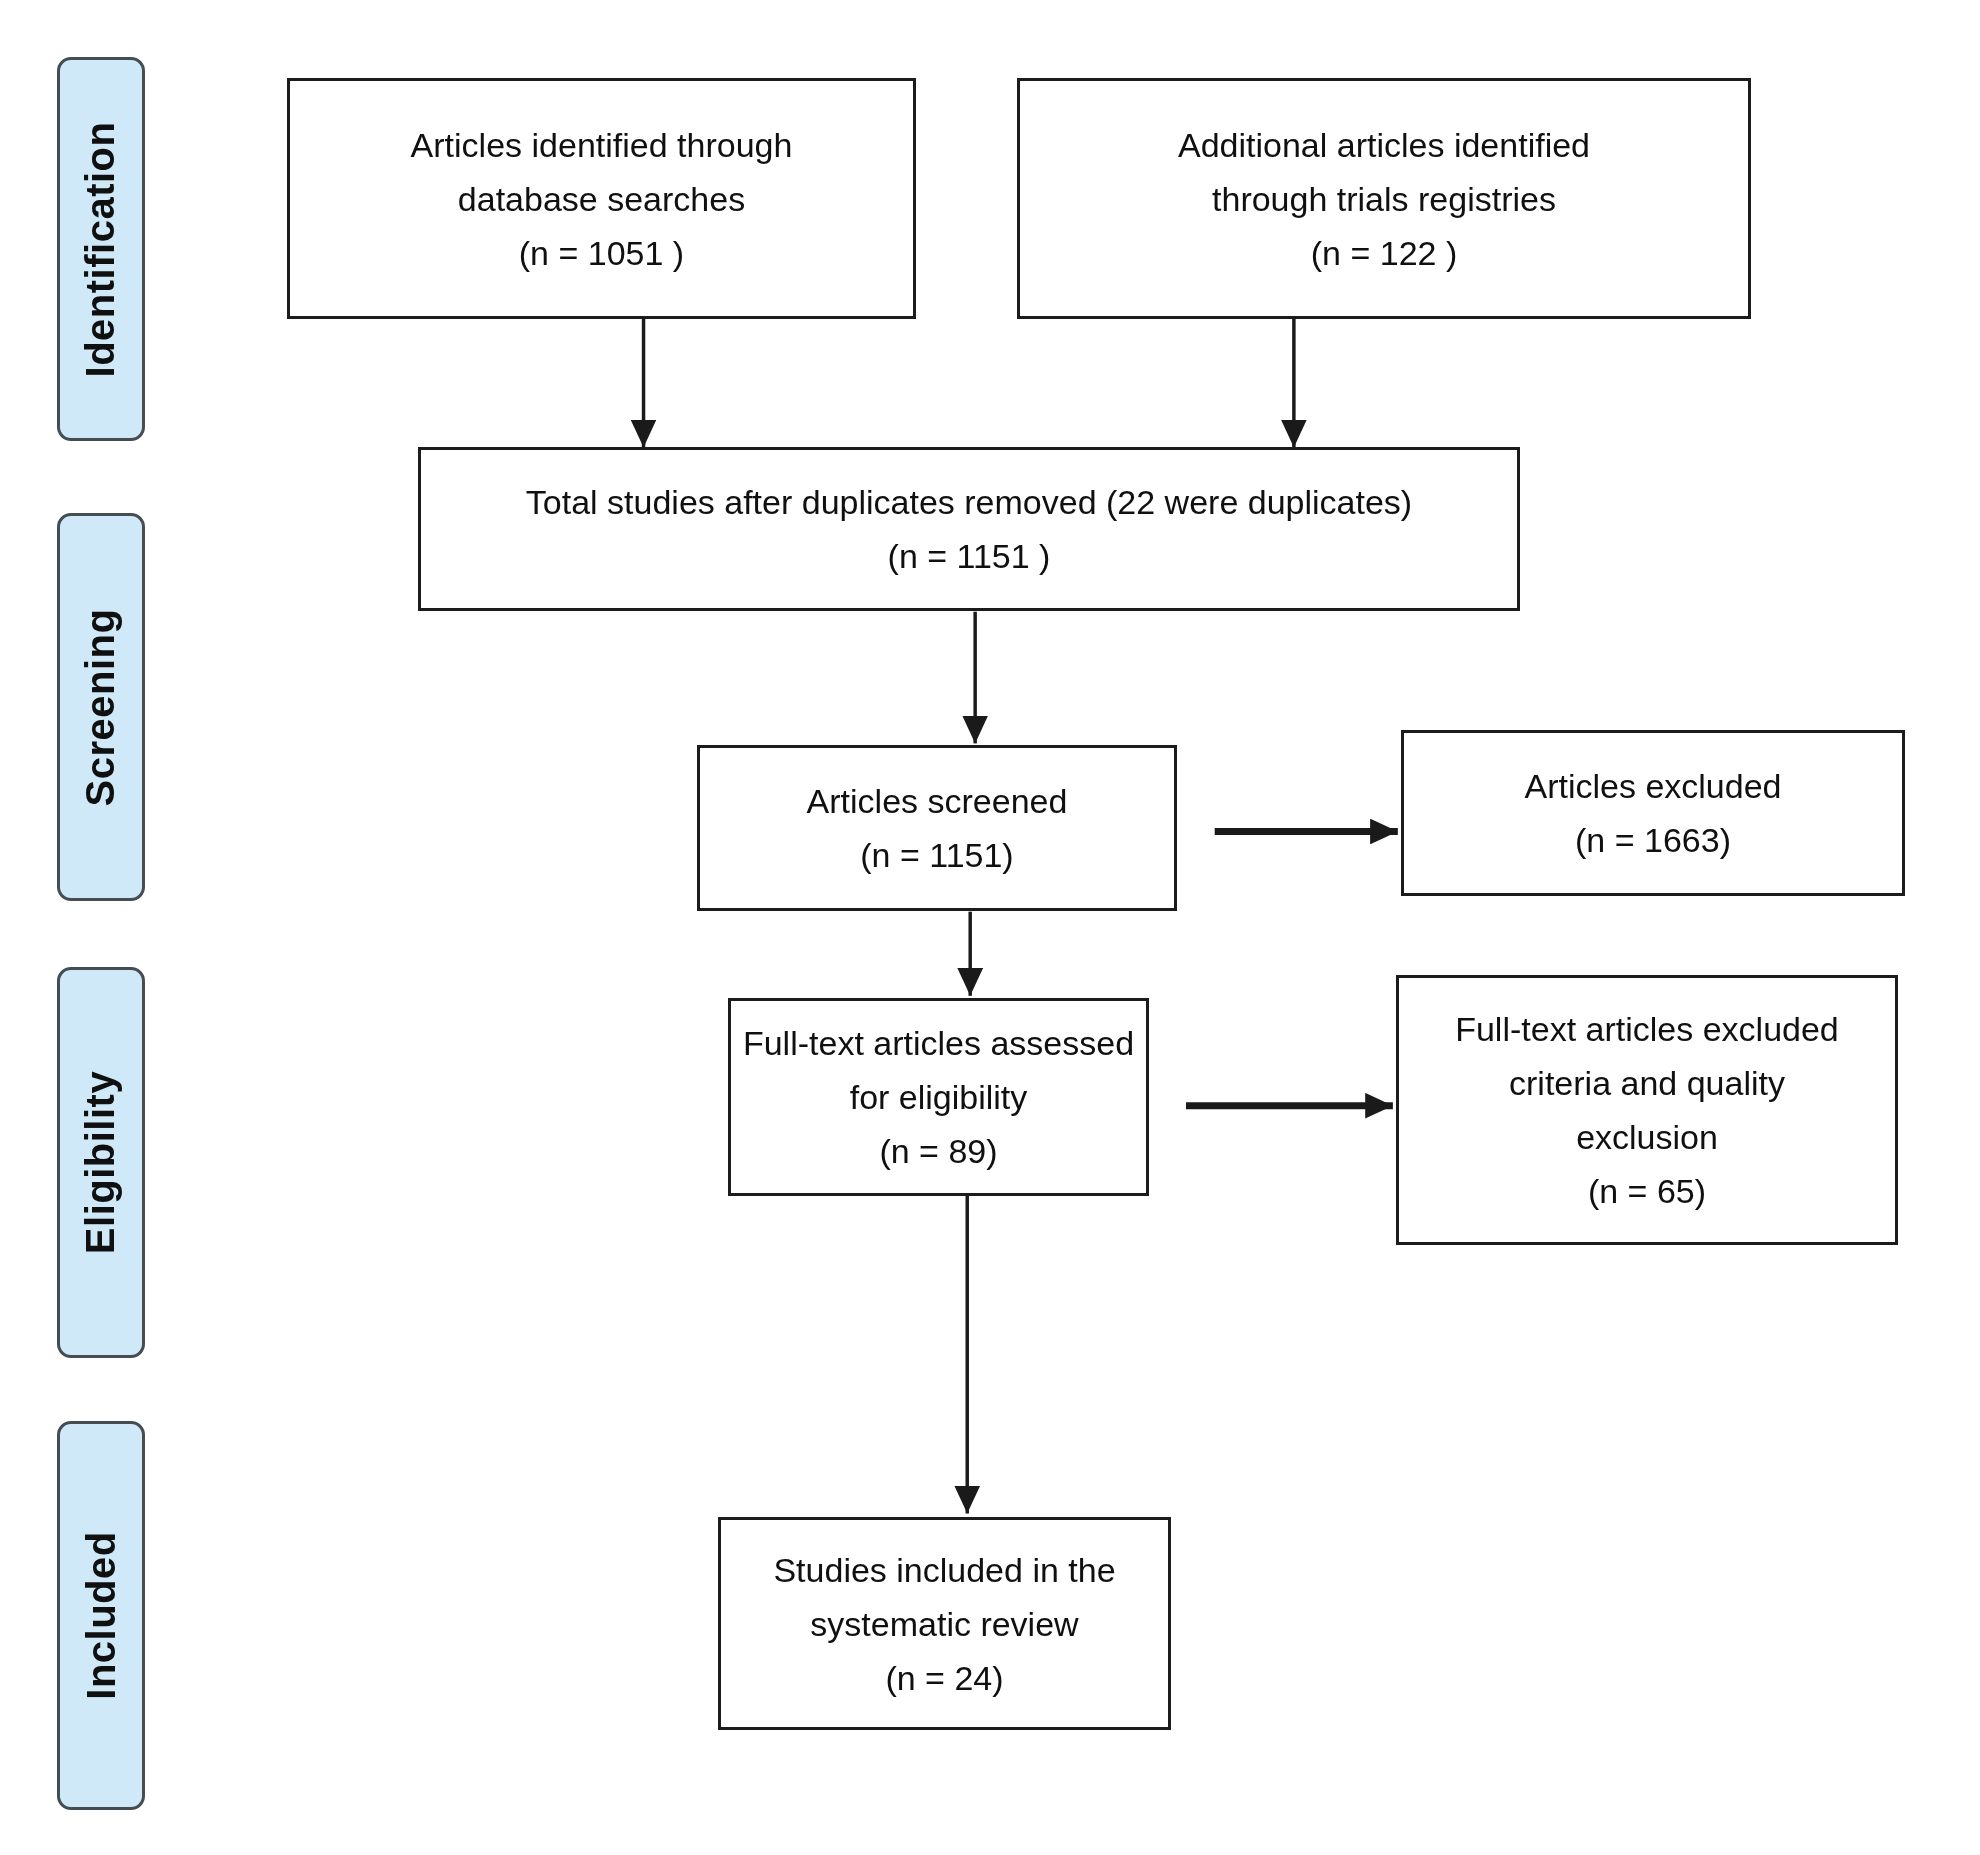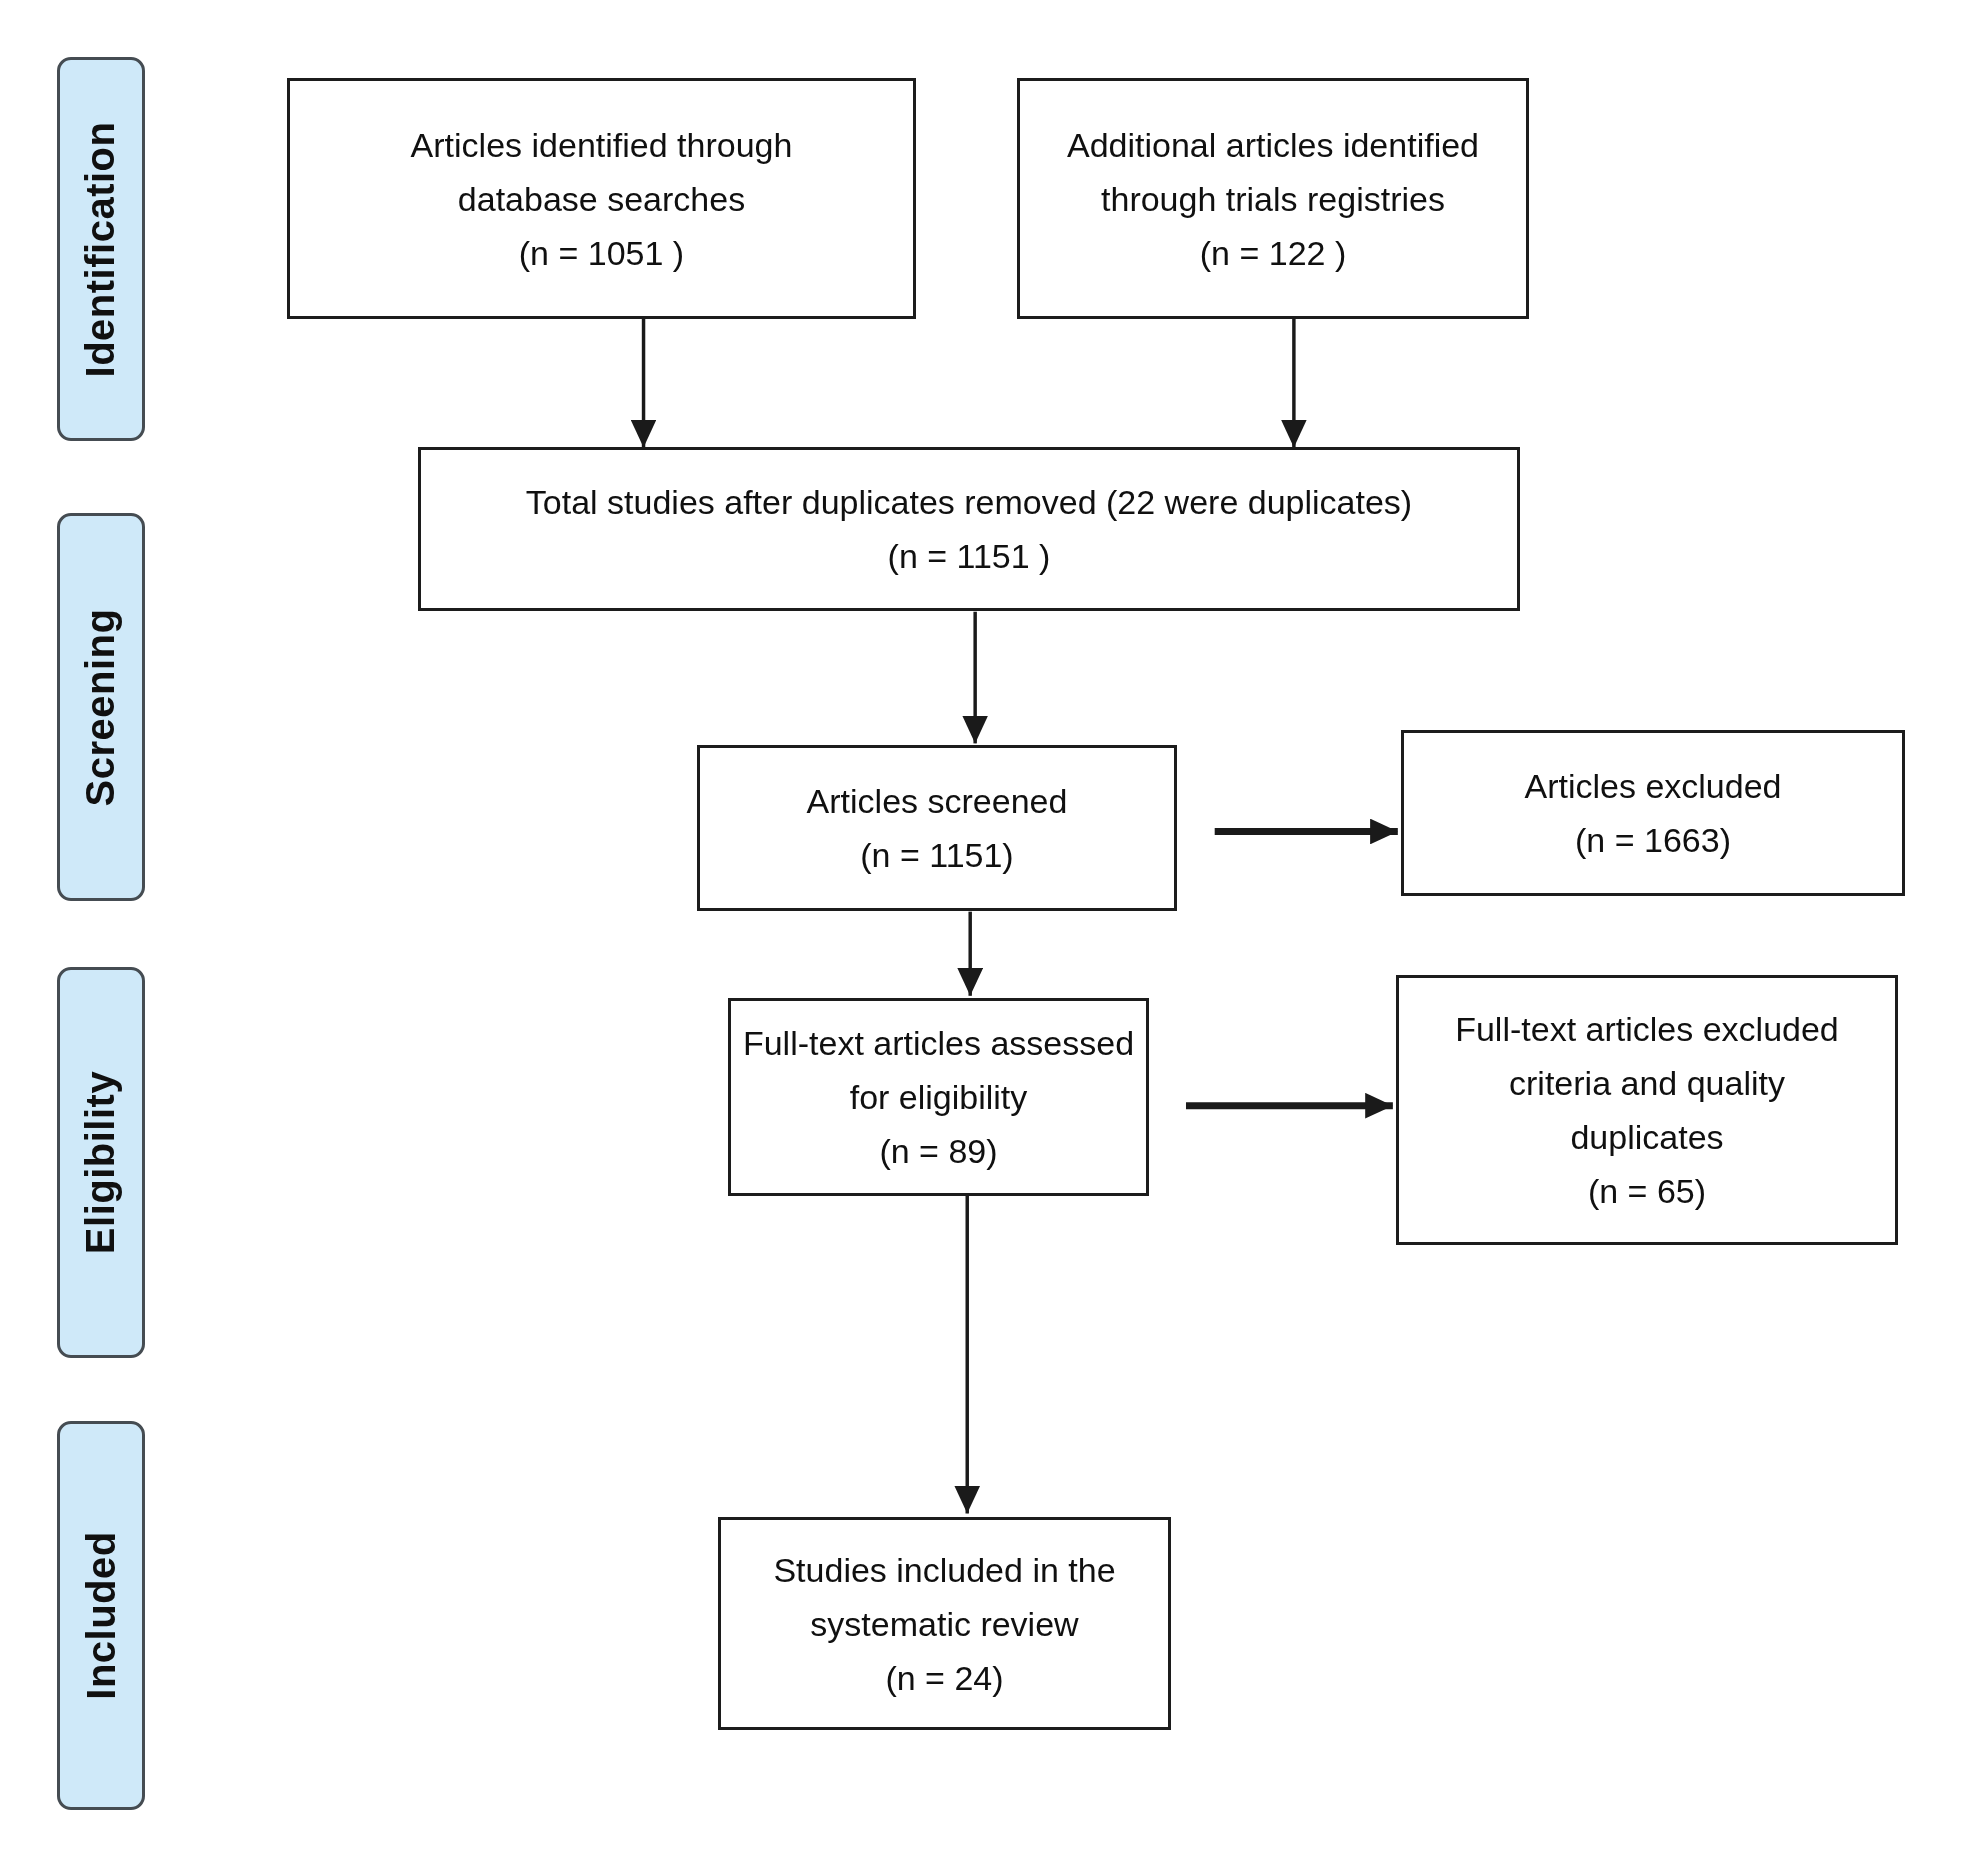--- a/index.html
+++ b/index.html
@@ -87,21 +87,21 @@
   <div class="phase" style="top:1421px;height:389px">
     <span>Included</span>
   </div>
 
   <div class="box" style="left:287px;top:78px;width:629px;height:241px">
     <div class="line">Articles identified through</div>
     <div class="line">database searches</div>
     <div class="line">(n = 1051 )</div>
   </div>
 
-  <div class="box" style="left:1017px;top:78px;width:512px;height:241px">
+  <div class="box" style="left:1017px;top:78px;width:734px;height:241px">
     <div class="line">Additional articles identified</div>
     <div class="line">through trials registries</div>
     <div class="line">(n = 122 )</div>
   </div>
 
   <div class="box" style="left:418px;top:447px;width:1102px;height:164px">
     <div class="line">Total studies after duplicates removed (22 were duplicates)</div>
     <div class="line">(n = 1151 )</div>
   </div>
 
@@ -117,21 +117,21 @@
 
   <div class="box" style="left:728px;top:998px;width:421px;height:198px">
     <div class="line">Full-text articles assessed</div>
     <div class="line">for eligibility</div>
     <div class="line">(n = 89)</div>
   </div>
 
   <div class="box" style="left:1396px;top:975px;width:502px;height:270px">
     <div class="line">Full-text articles excluded</div>
     <div class="line">criteria and quality</div>
-    <div class="line">duplicates</div>
+    <div class="line">exclusion</div>
     <div class="line">(n = 65)</div>
   </div>
 
   <div class="box" style="left:718px;top:1517px;width:453px;height:213px">
     <div class="line">Studies included in the</div>
     <div class="line">systematic review</div>
     <div class="line">(n = 24)</div>
   </div>
 
 </div>

